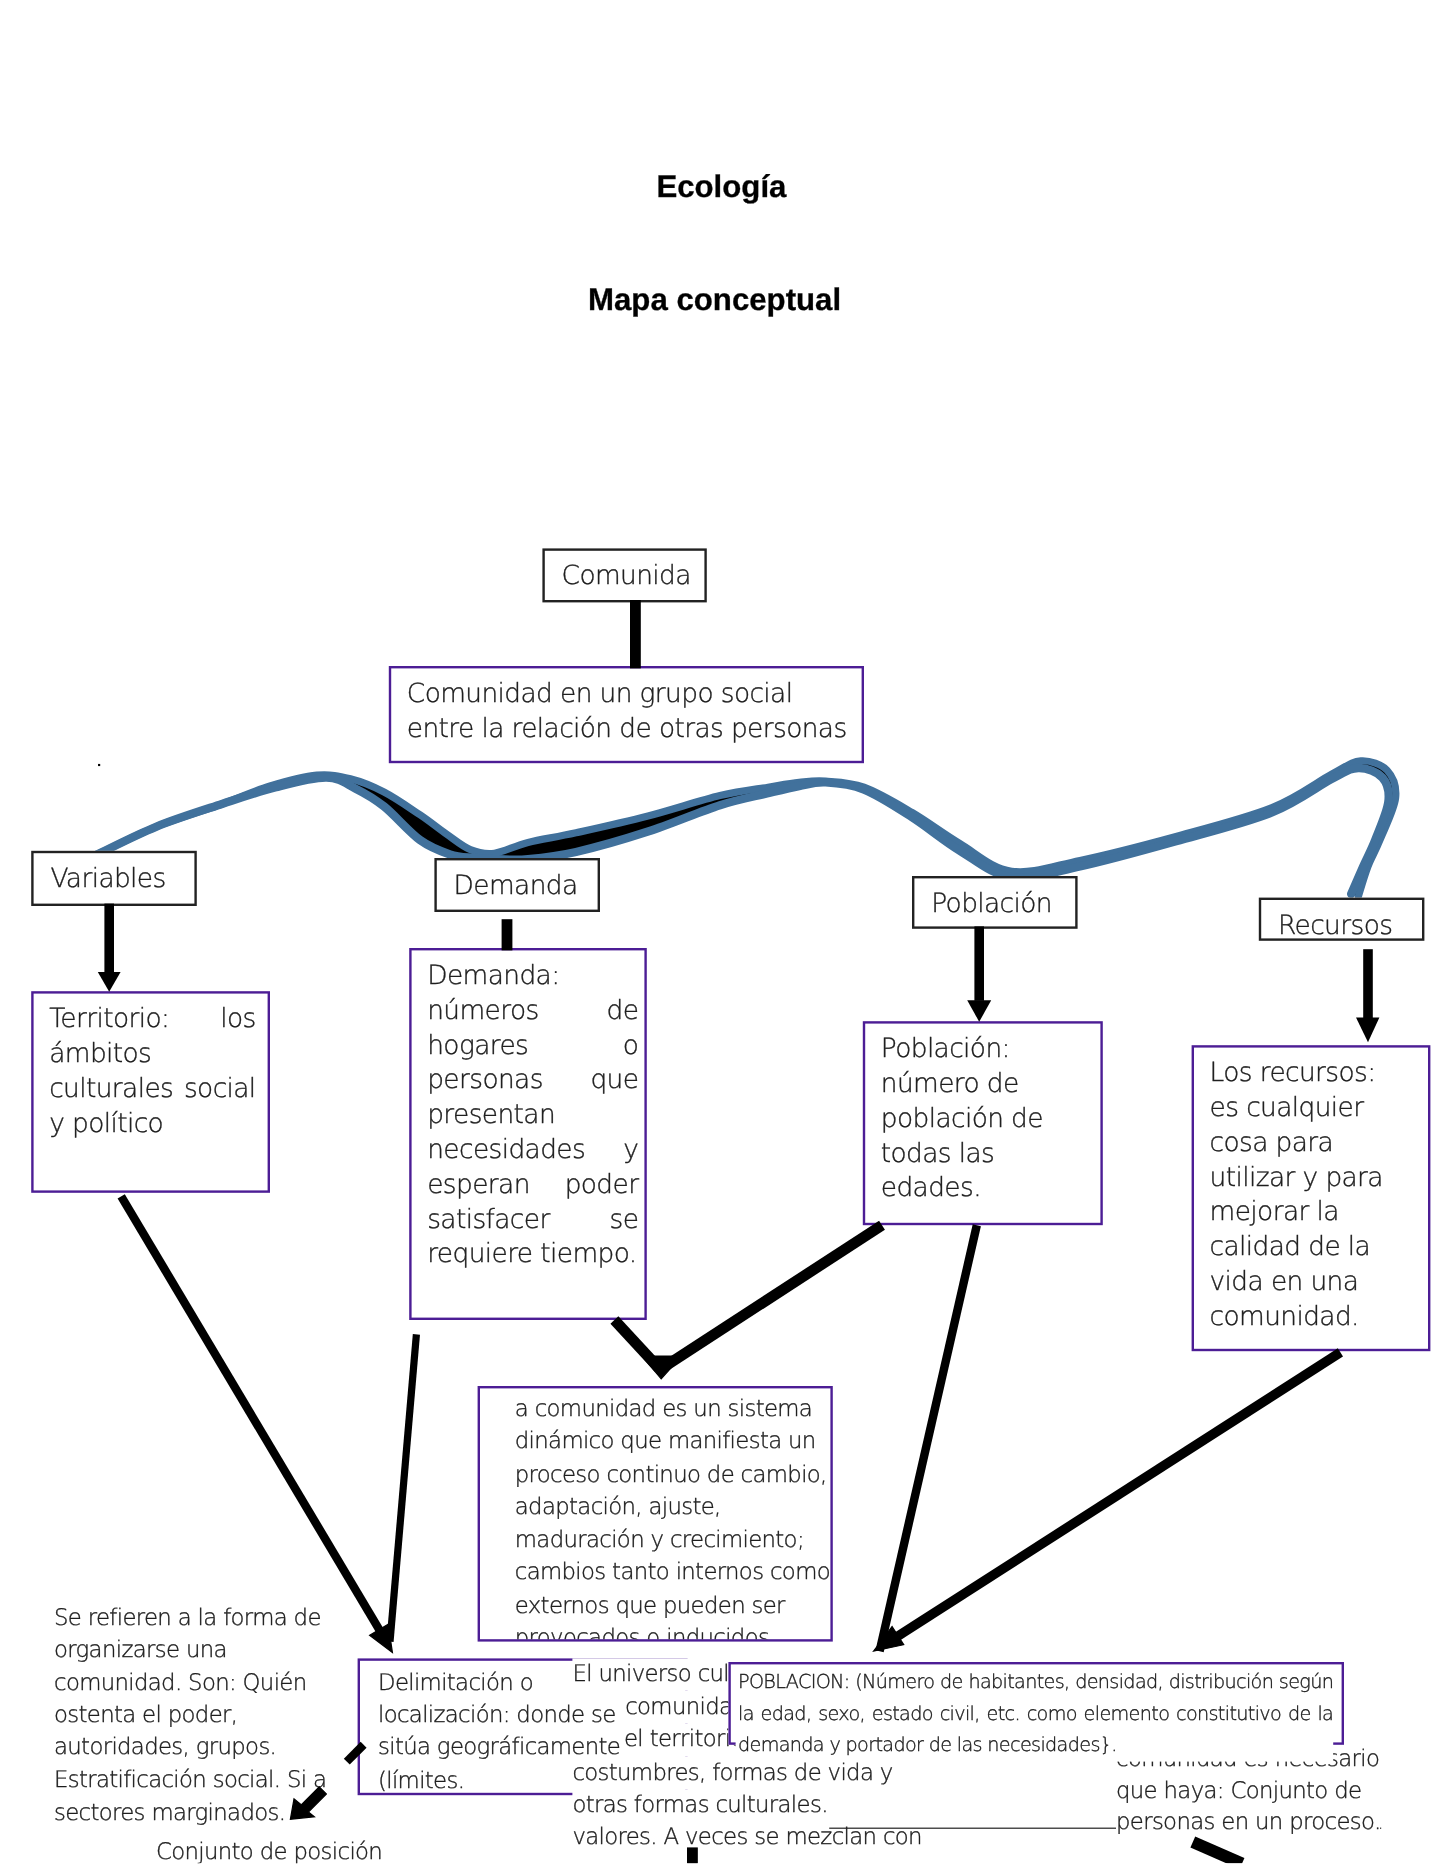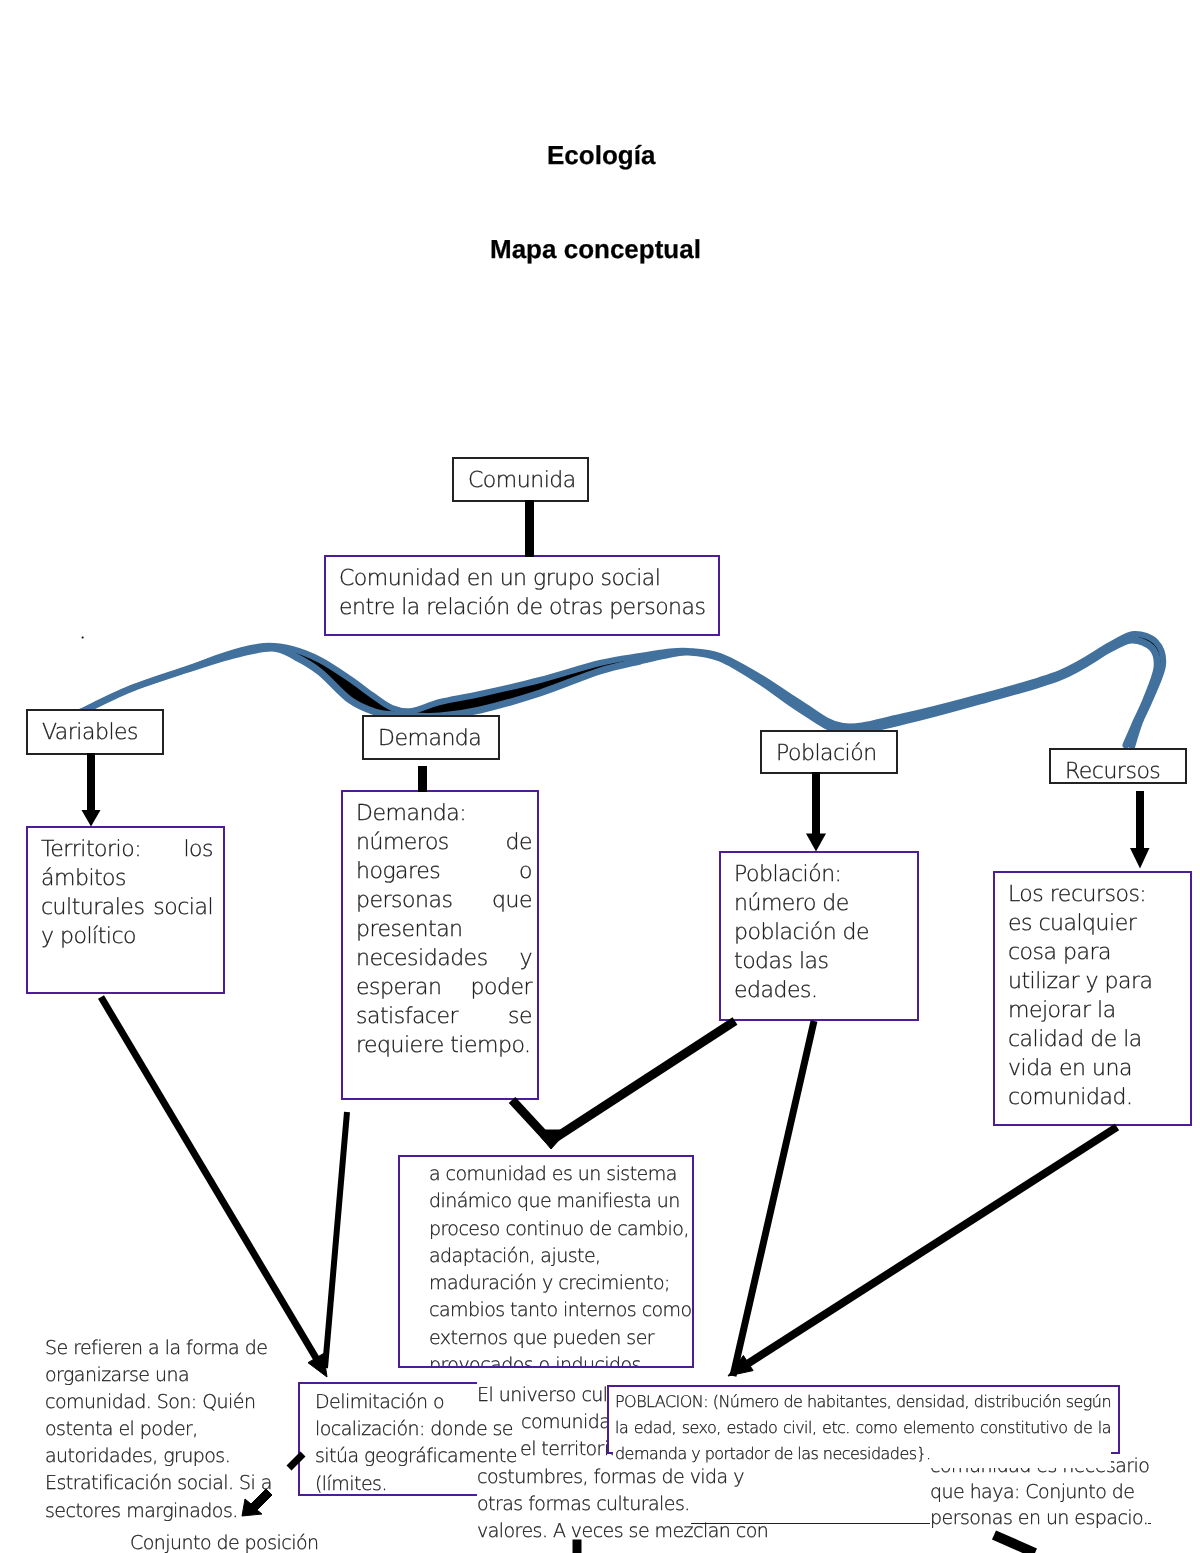--- a/index.html
+++ b/index.html
@@ -137,21 +137,21 @@
       <div><span style="display: inline-block; background: rgb(255, 255, 255);">otras formas culturales.</span></div>
       <div><span style="display: inline-block; background: rgb(255, 255, 255);">valores. A veces se mezclan con</span></div>
     </div>
 
   <div style="position:absolute;left:691px;top:1523px;width:460px;height:0;border-top:1.6px solid #222;"></div>
 
   <div class="free" style="left:930px;top:1427px;width:250px;font-size:19px;letter-spacing:-0.55px;line-height:26px;white-space:nowrap;">
       <div><span style="display: inline-block; background: rgb(255, 255, 255);">Para que exista una</span></div>
       <div><span style="display: inline-block; background: rgb(255, 255, 255);">comunidad es necesario</span></div>
       <div><span style="display: inline-block; background: rgb(255, 255, 255);">que haya: Conjunto de</span></div>
-      <div><span style="display: inline-block; background: rgb(255, 255, 255);">personas en un espacio.</span></div>
+      <div><span style="display: inline-block; background: rgb(255, 255, 255);">personas en un proceso.</span></div>
     </div>
 
   <div class="node" style="left:607px;top:1385px;width:513px;height:69px;overflow:visible;">
     <div class="tx just" style="width:496px;left:4px;top:2px;font-size:16px;letter-spacing:-0.55px;line-height:26.2px;background:#fff;padding-left:2px;">POBLACION: (Número de habitantes, densidad, distribución según la edad, sexo, estado civil, etc. como elemento constitutivo de la demanda y portador de las necesidades}.</div>
   </div>
 
   <div class="free" style="left:130px;top:1530px;font-size:19px;letter-spacing:-0.55px;line-height:27.1px;white-space:nowrap;">
     <span>Conjunto de posición</span>
   </div>
 

